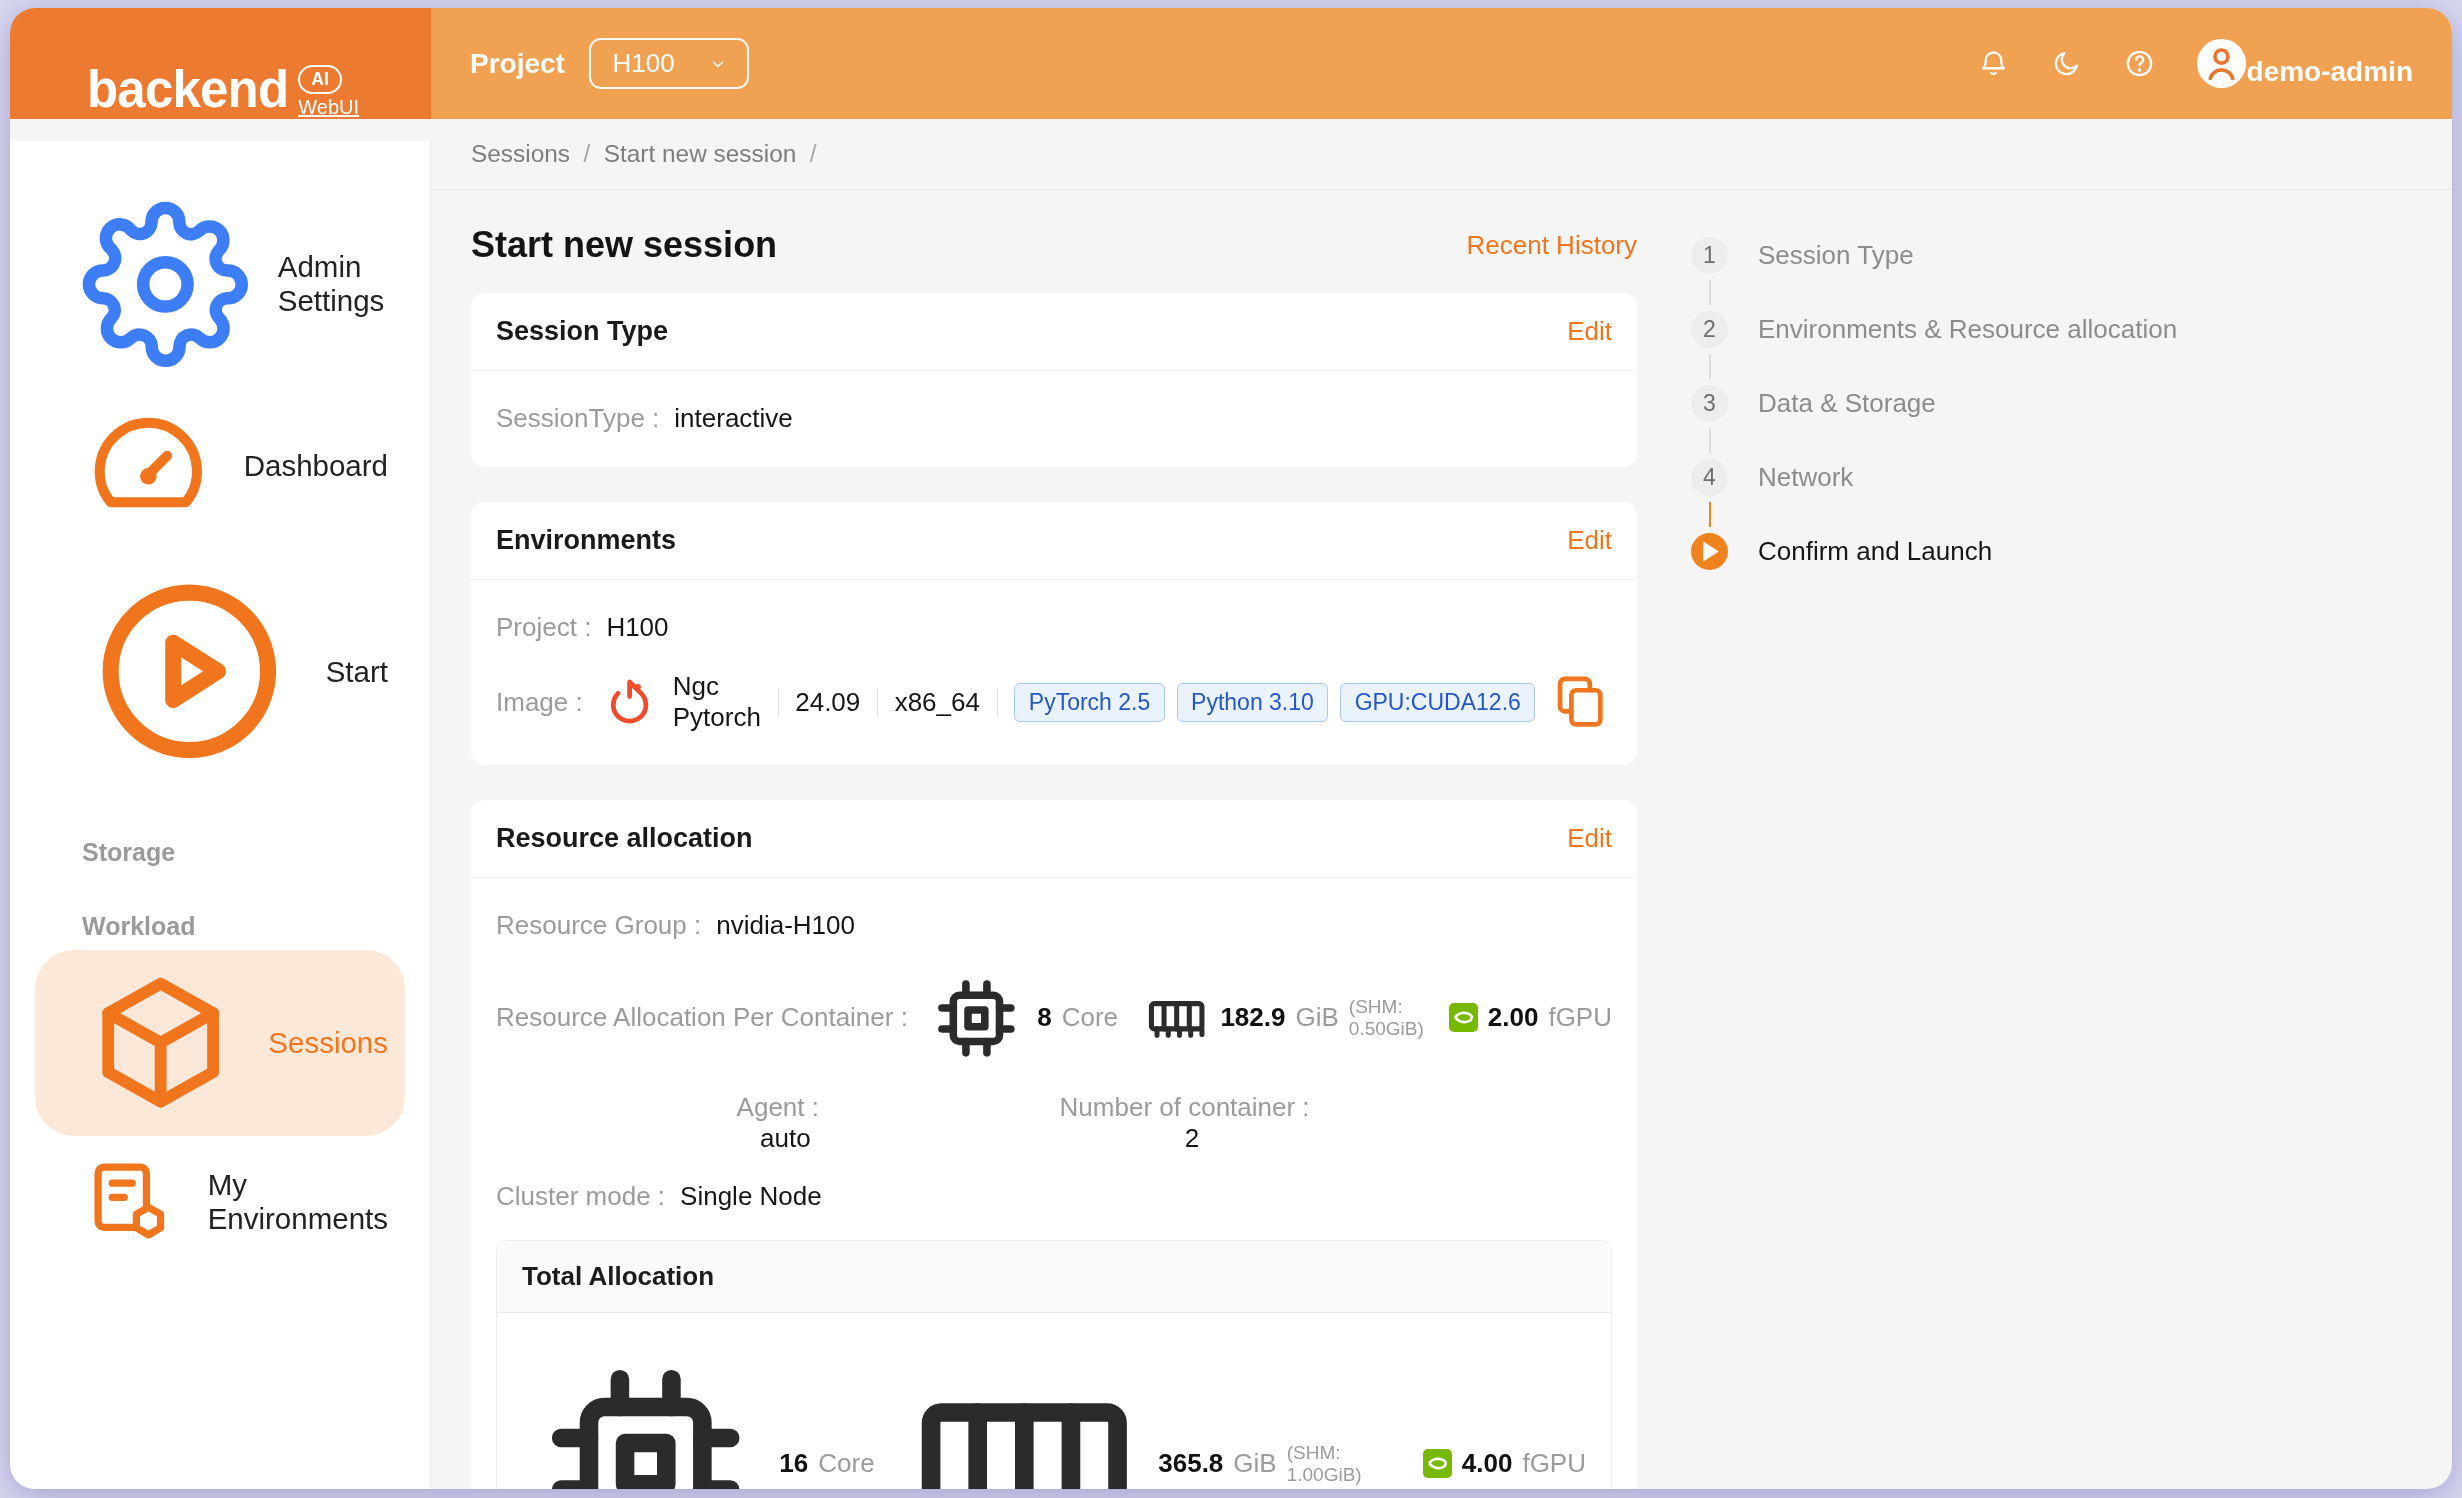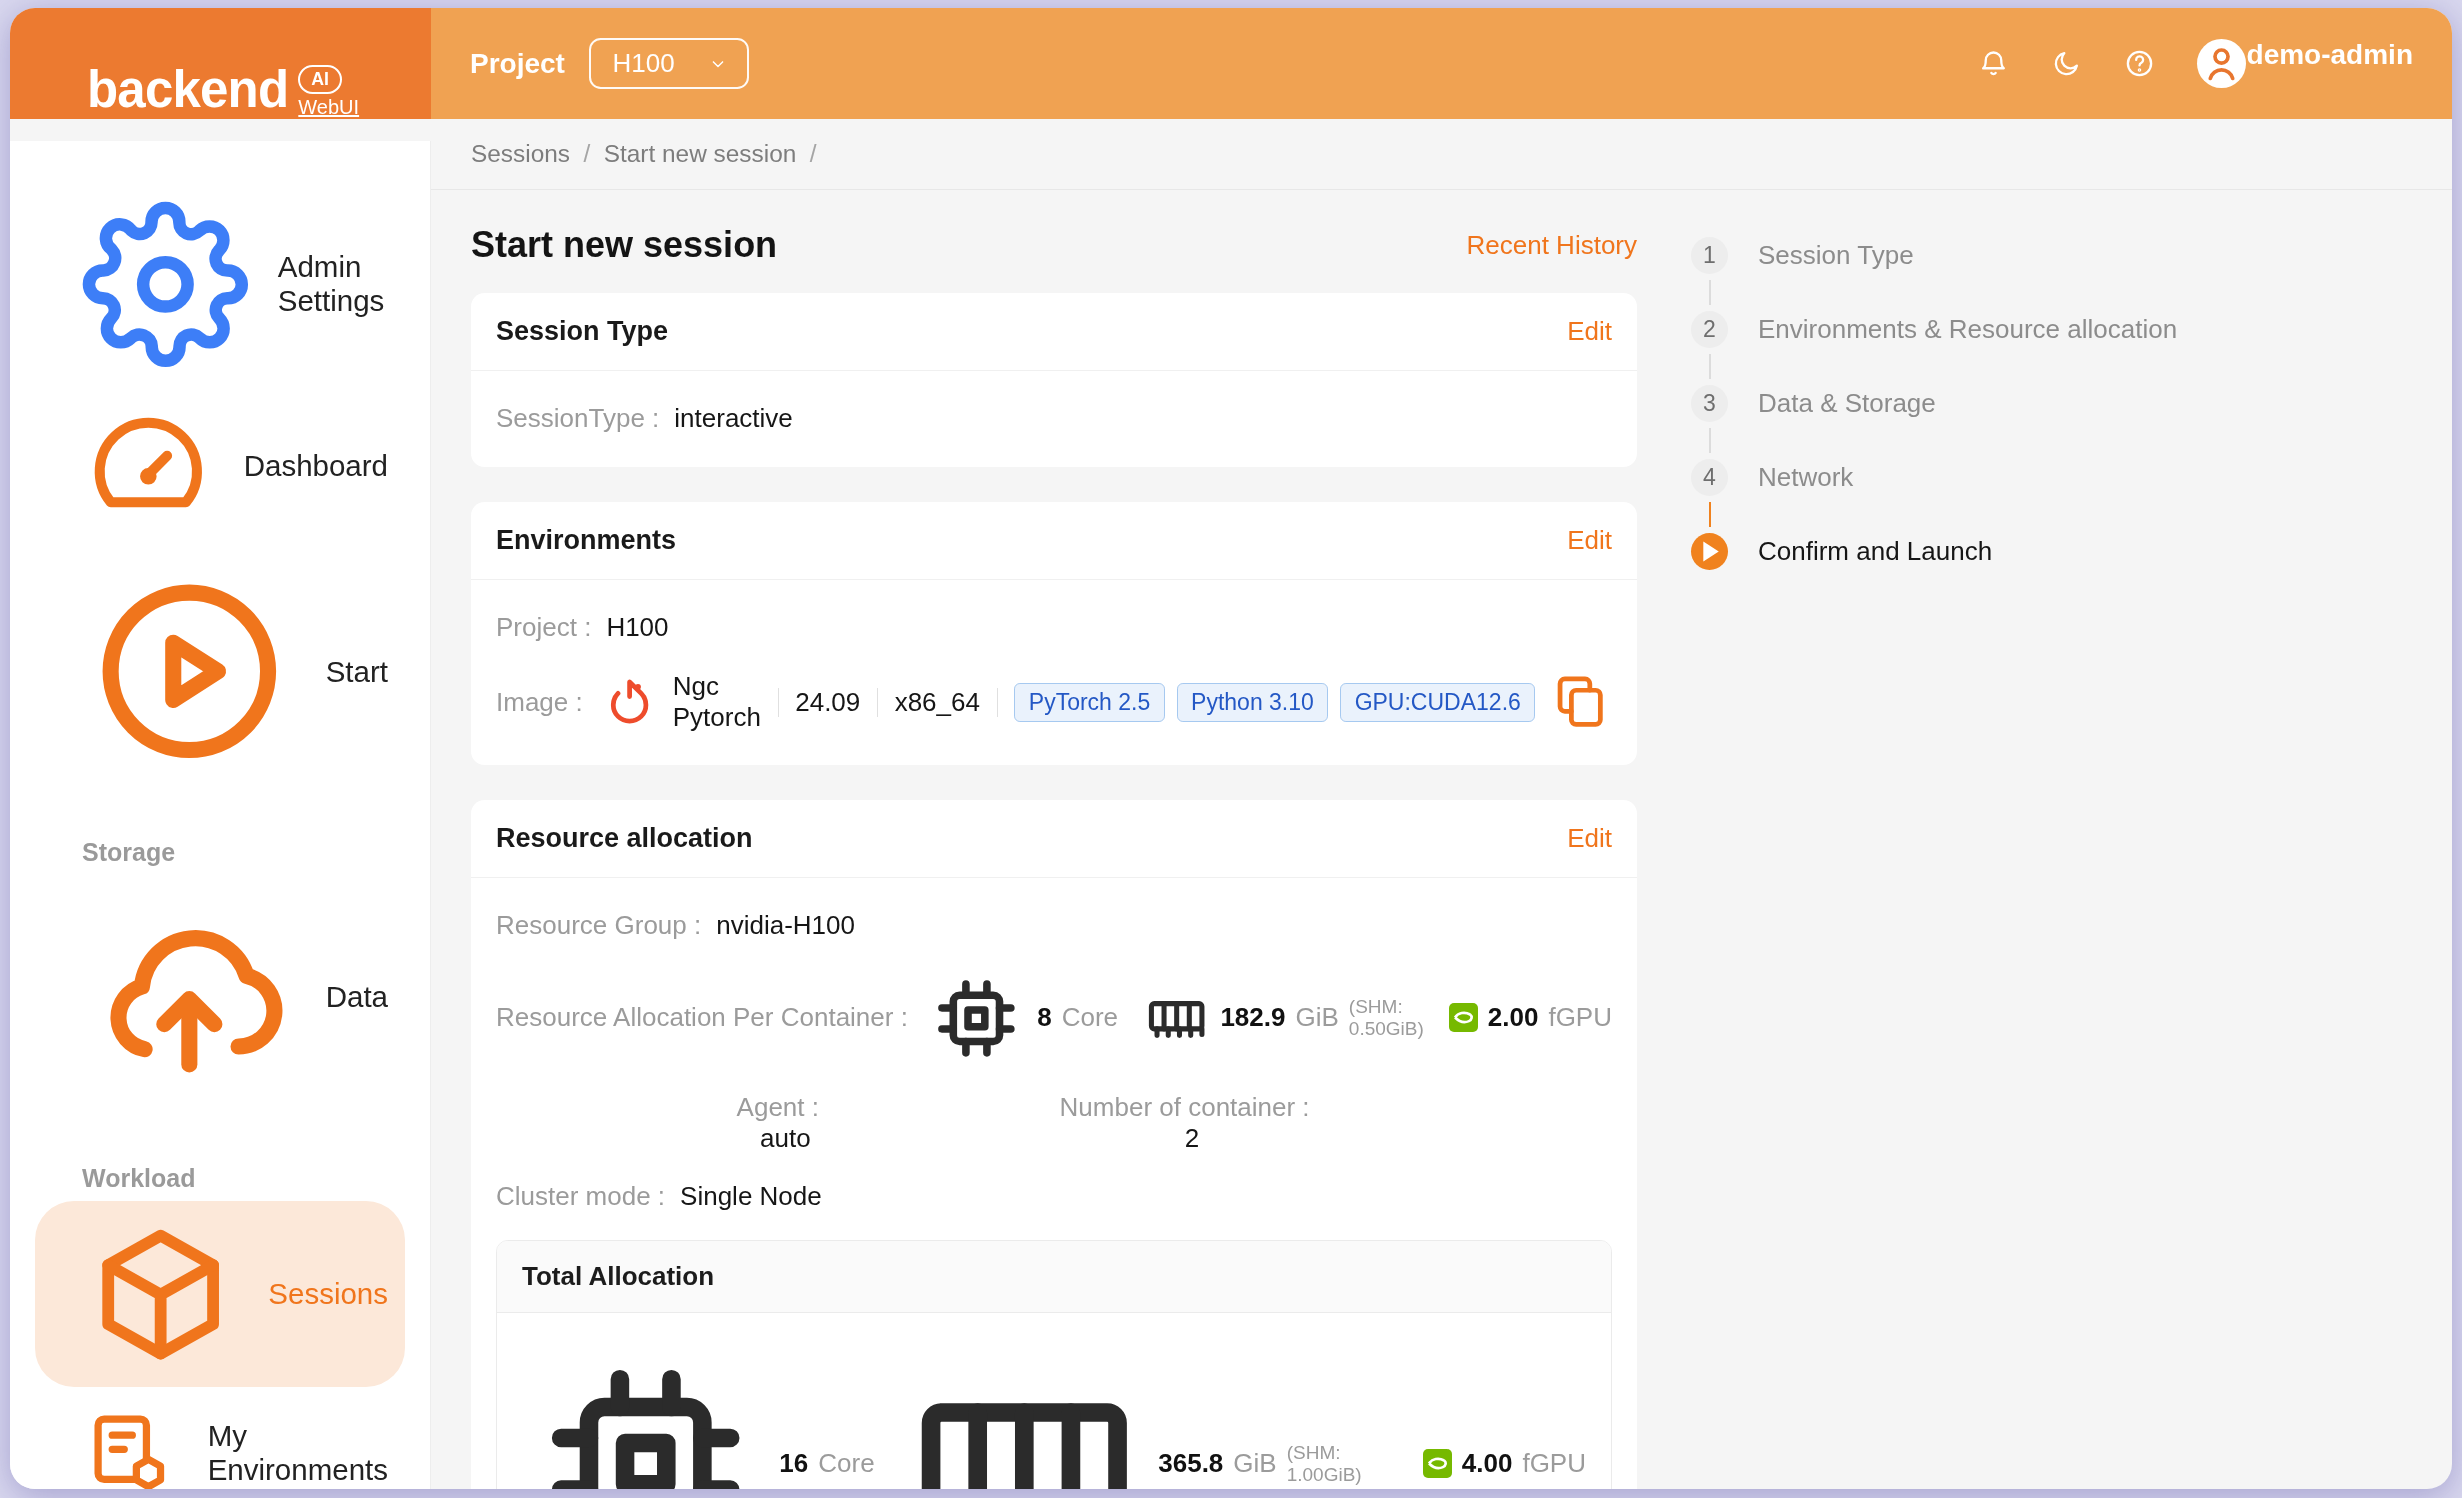--- a/index.html
+++ b/index.html
@@ -45,21 +45,21 @@
     margin-left: 23.6px; min-width: 160px; height: 51px;
     border: 2.1px solid rgba(255,255,255,.95); border-radius: 11.8px;
     background: transparent; color: #fff; font-size: 26px;
     font-family: inherit;
     display: flex; align-items: center; justify-content: space-between;
     padding: 0 18.5px 0 22px; gap: 25px; cursor: pointer;
   }
   .topbar-right { margin-left: auto; display: flex; align-items: center; gap: 42px; }
   .tb-icon-btn { background: none; border: none; cursor: pointer; color: #fff; display: flex; }
   .tb-icon-btn svg { width: 31px; height: 31px; }
-  .user-chip { display: flex; align-items: flex-start; gap: 1px; cursor: pointer; }
+  .user-chip { display: flex; align-items: flex-end; gap: 1px; cursor: pointer; }
   .avatar {
     width: 49px; height: 49px; border-radius: 50%; background: #fff;
     display: flex; align-items: center; justify-content: center; color: #e8762f;
   }
   .avatar svg { width: 27px; height: 27px; }
   .username { color: #fff; font-size: 28px; font-weight: 700; }
   
   .body-row { flex: 1; display: flex; min-height: 0; }
   .sidebar {
     width: 421px; flex: none; background: #fff;
@@ -240,30 +240,20 @@
           <div class="side-item">
             <span class="icon">
               <svg viewBox="0 0 24 24" fill="none" stroke="currentColor" stroke-width="1.8" stroke-linecap="round" stroke-linejoin="round" style="width:100%;height:100%">
                 <circle cx="12" cy="12" r="8.8"></circle>
                 <path d="M10.2 8.8l5 3.2-5 3.2z"></path>
               </svg>
             </span>
             <span class="side-label">Start</span>
           </div>
           <div class="section-label">Storage</div>
-          <div class="side-item">
-            <span class="icon">
-              <svg viewBox="0 0 24 24" fill="none" stroke="currentColor" stroke-width="1.8" stroke-linecap="round" stroke-linejoin="round" style="width:100%;height:100%">
-                <path d="M17.5 17.5a4 4 0 0 0 .9-7.9 6 6 0 0 0-11.7 1.2A3.6 3.6 0 0 0 7 17.8"></path>
-                <path d="M12 12.5v7"></path>
-                <path d="M9.2 15l2.8-2.8 2.8 2.8"></path>
-              </svg>
-            </span>
-            <span class="side-label">Data</span>
-          </div>
           <div class="section-label">Workload</div>
           <div class="side-item active">
             <span class="icon">
               <svg viewBox="0 0 24 24" fill="none" stroke="currentColor" stroke-width="1.8" stroke-linecap="round" stroke-linejoin="round" style="width:100%;height:100%">
                 <path d="M12 3l8 4.5v9L12 21l-8-4.5v-9z"></path>
                 <path d="M4 7.5l8 4.5 8-4.5M12 12v9"></path>
               </svg>
             </span>
             <span class="side-label">Sessions</span>
           </div>

